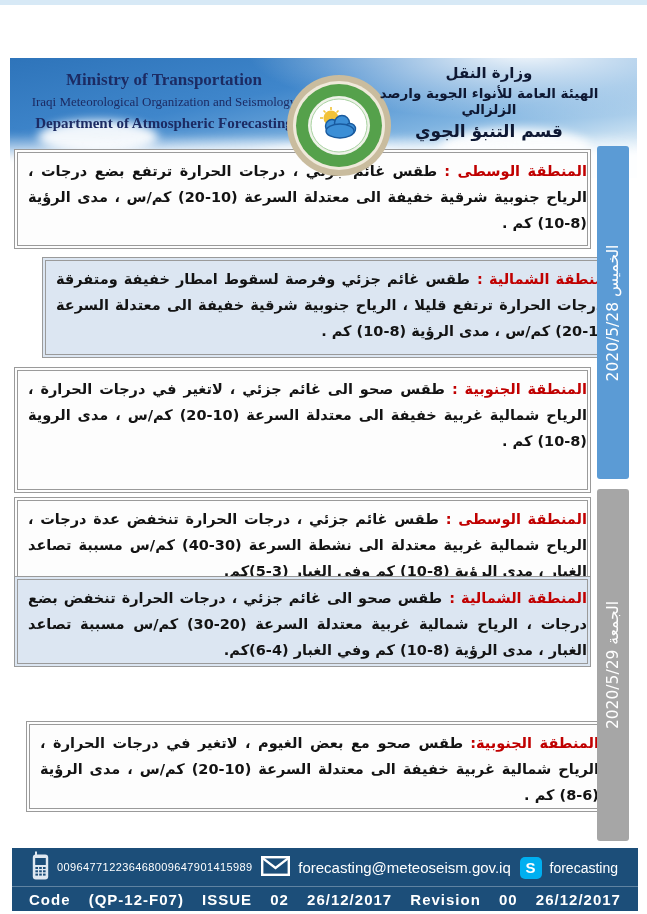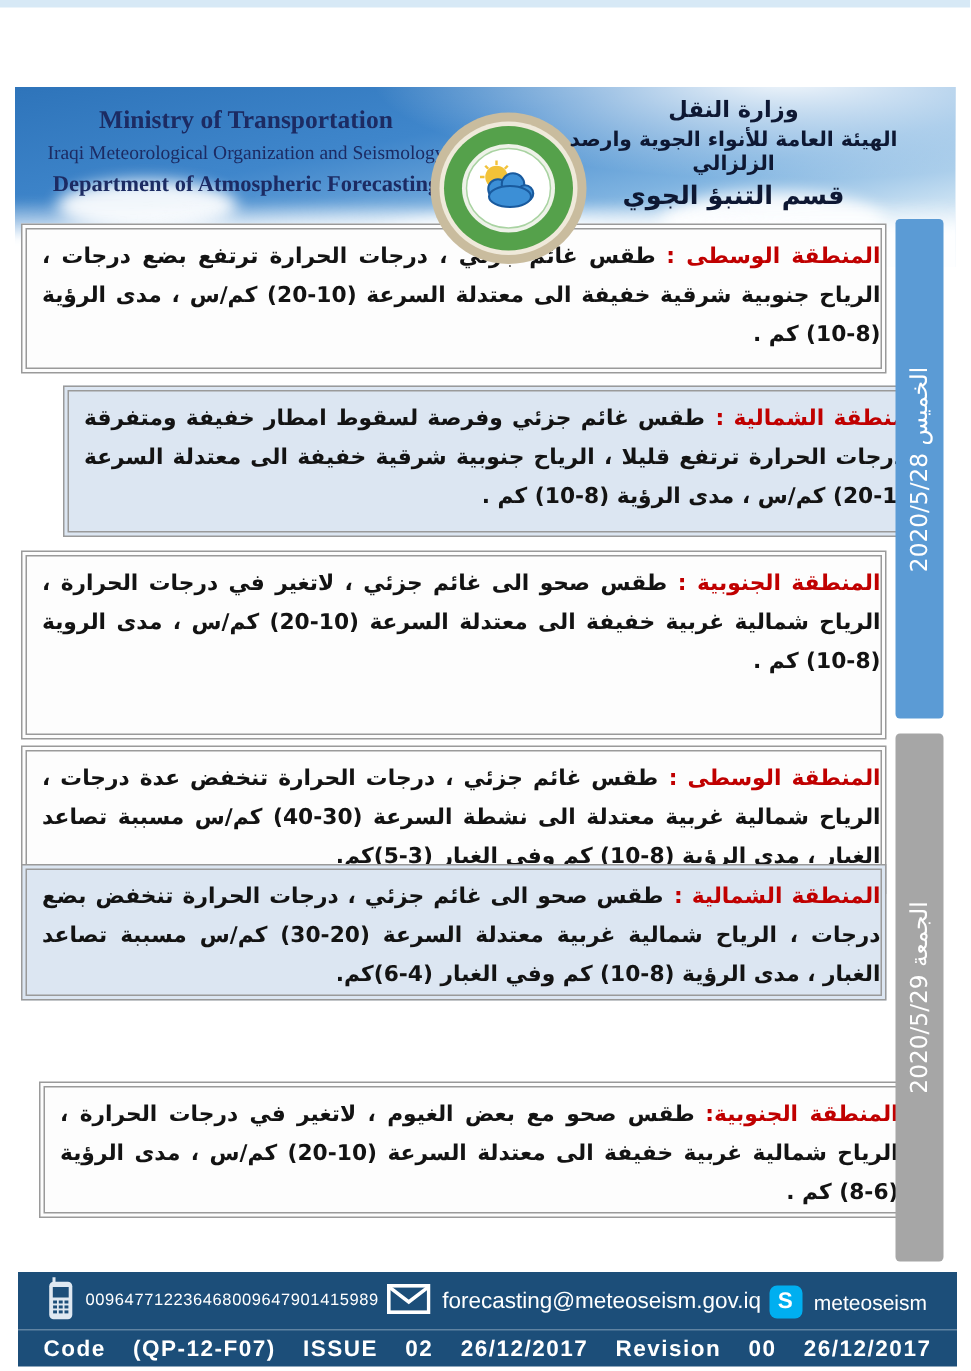--- a/index.html
+++ b/index.html
@@ -185,19 +185,19 @@
         <span>
           <svg width="29" height="20" viewBox="0 0 29 20">
             <rect x="1.2" y="1.2" width="26.6" height="17.6" fill="none" stroke="#ffffff" stroke-width="2.4"></rect>
             <path d="M2 2.4 L14.5 12 L27 2.4" fill="none" stroke="#ffffff" stroke-width="2.4"></path>
           </svg>
         </span>
         <span class="email">forecasting@meteoseism.gov.iq</span>
       </div>
       <div class="c-item">
         <span class="sk">S</span>
-        <span class="sk-name">meteoseism</span>
+        <span class="sk-name">forecasting</span>
       </div>
     </div>
     <div class="codeline">Code (QP-12-F07) ISSUE 02 26/12/2017 Revision 00 26/12/2017</div>
   </div>
 
 </div>
 
 </body></html>

